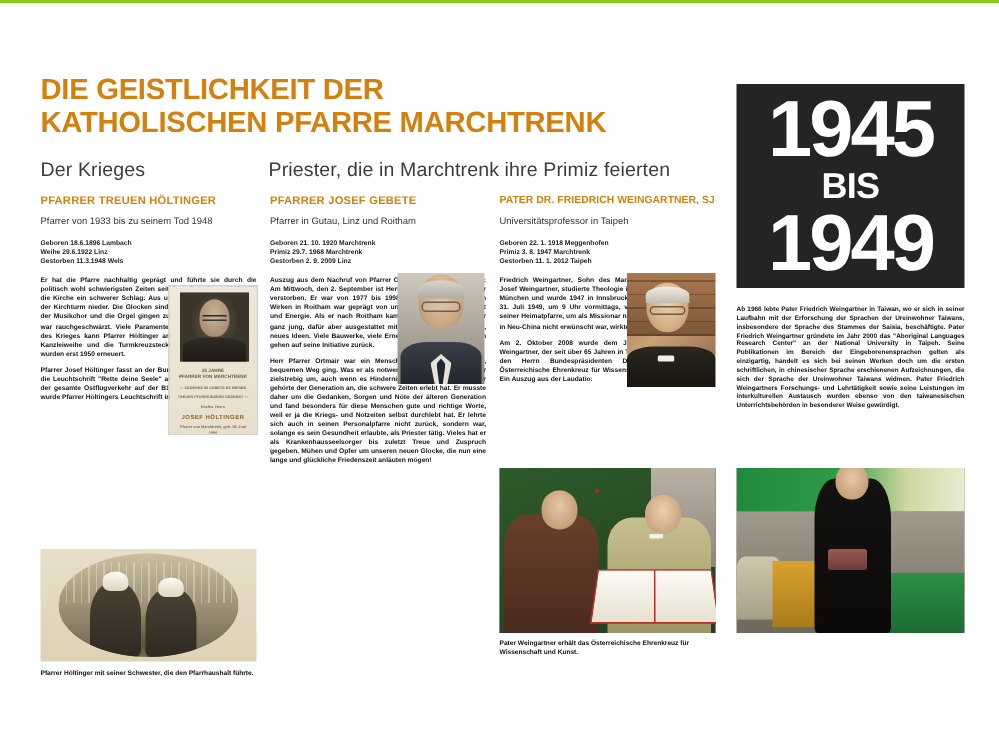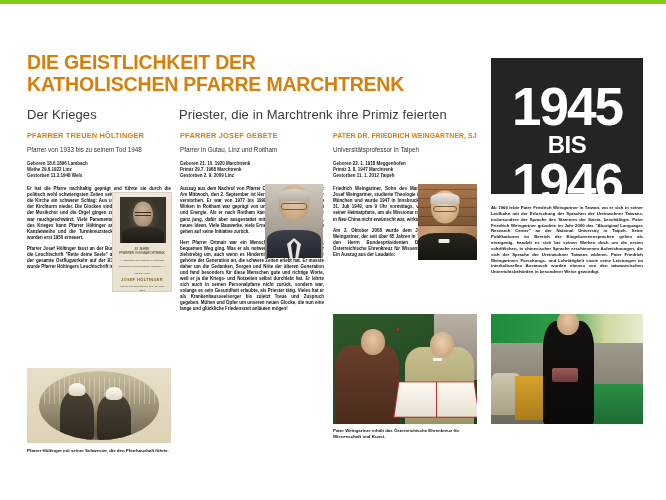--- a/index.html
+++ b/index.html
@@ -6,21 +6,21 @@
   html, body {
     width: 666px; height: 500px;
     background: #ffffff;
     font-family: "Liberation Sans", sans-serif;
     overflow: hidden;
   }
   #panel {
     position: relative;
     width: 666px; height: 500px;
     background: #ffffff;
-    border-top: 4px solid #84cc16;
+    border-top: 2px solid #84cc16;
   }
   
   .headline {
     position: absolute;
     left: 27px; top: 47px;
     width: 430px;
     color: #d4800f;
     font-weight: bold;
     font-size: 19.5px;
     line-height: 22px;
@@ -90,21 +90,21 @@
     color: #ffffff;
     text-align: center;
     overflow: hidden;
   }
   #yearbox .y1, #yearbox .y2 {
     font-size: 53px;
     font-weight: bold;
     line-height: 50px;
     letter-spacing: -2px;
   }
-  #yearbox .y1 { margin-top: 24px; }
+  #yearbox .y1 { margin-top: 6px; }
   #yearbox .bis {
     font-size: 24px;
     font-weight: bold;
     line-height: 26px;
     letter-spacing: -0.5px;
   }
   #rightcol {
     position: absolute;
     left: 491px; top: 201px;
     width: 152px;
@@ -481,21 +481,21 @@
         <div class="h"></div>
         <div class="collar"></div>
       </div>
     <div class="book"></div>
   </div>
   <div class="caption" id="cap-ceremony">Pater Weingartner erhält das Österreichische Ehrenkreuz für Wissenschaft und Kunst.</div>
 
   <div id="yearbox">
     <div class="y1">1945</div>
     <div class="bis">BIS</div>
-    <div class="y2">1946</div>
+    <div class="y2">1949</div>
   </div>
 
   <div id="rightcol">
     <div class="body-txt">
       <p>Ab 1966 lebte Pater Friedrich Weingartner in Taiwan, wo er sich in seiner Laufbahn mit der Erforschung der Sprachen der Ureinwohner Taiwans, insbesondere der Sprache des Stammes der Saisia, beschäftigte. Pater Friedrich Weingartner gründete im Jahr 2000 das "Aboriginal Languages Research Center" an der National University in Taipeh. Seine Publikationen im Bereich der Eingeborenensprachen gelten als einzigartig, handelt es sich bei seinen Werken doch um die ersten schriftlichen, in chinesischer Sprache erschienenen Aufzeichnungen, die sich der Sprache der Ureinwohner Taiwans widmen. Pater Friedrich Weingartners Forschungs- und Lehrtätigkeit sowie seine Leistungen im interkulturellen Austausch wurden ebenso von den taiwanesischen Unterrichtsbehörden in besonderer Weise gewürdigt.</p>
     </div>
   </div>
 
   <div class="photo" id="photo-woman">
     <div class="greenbg"></div>

